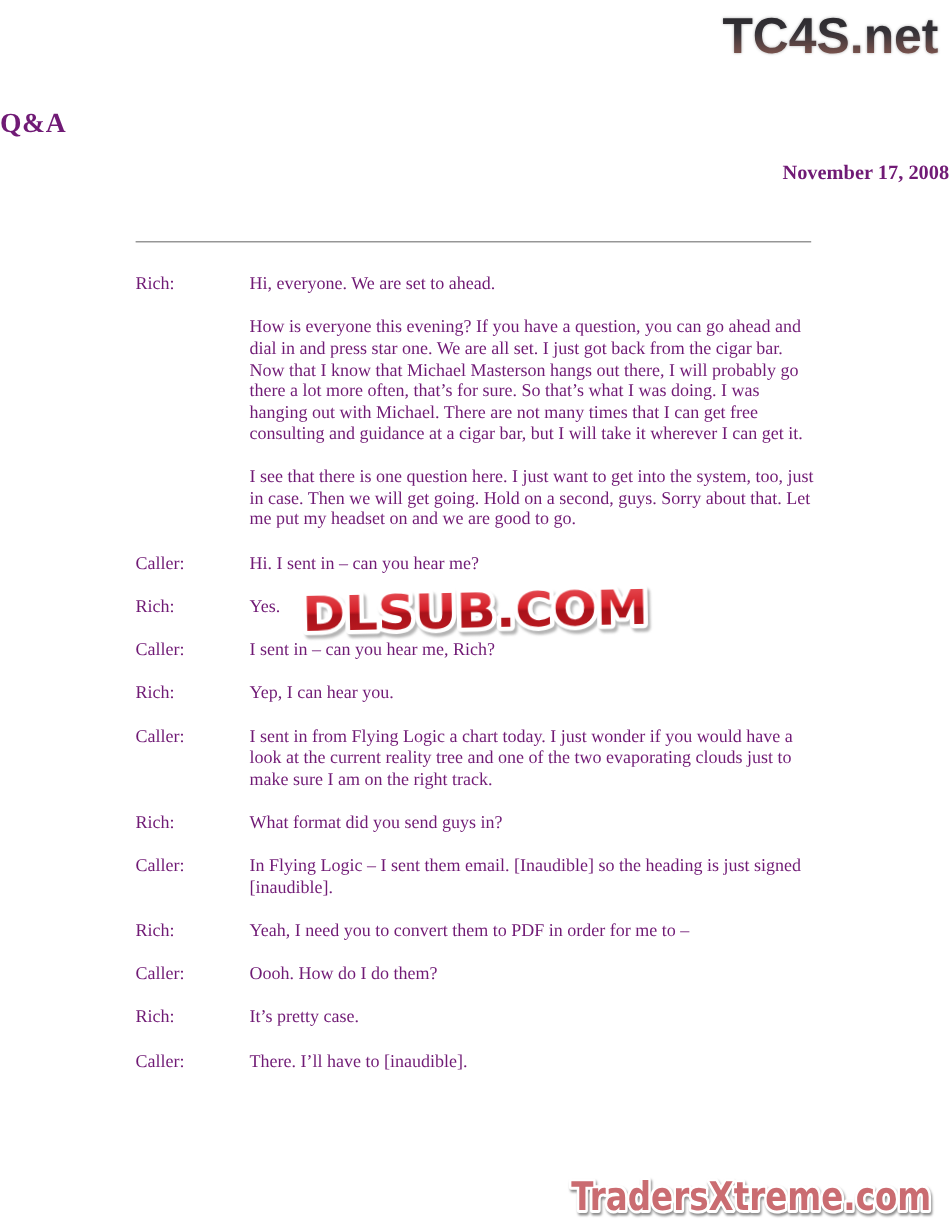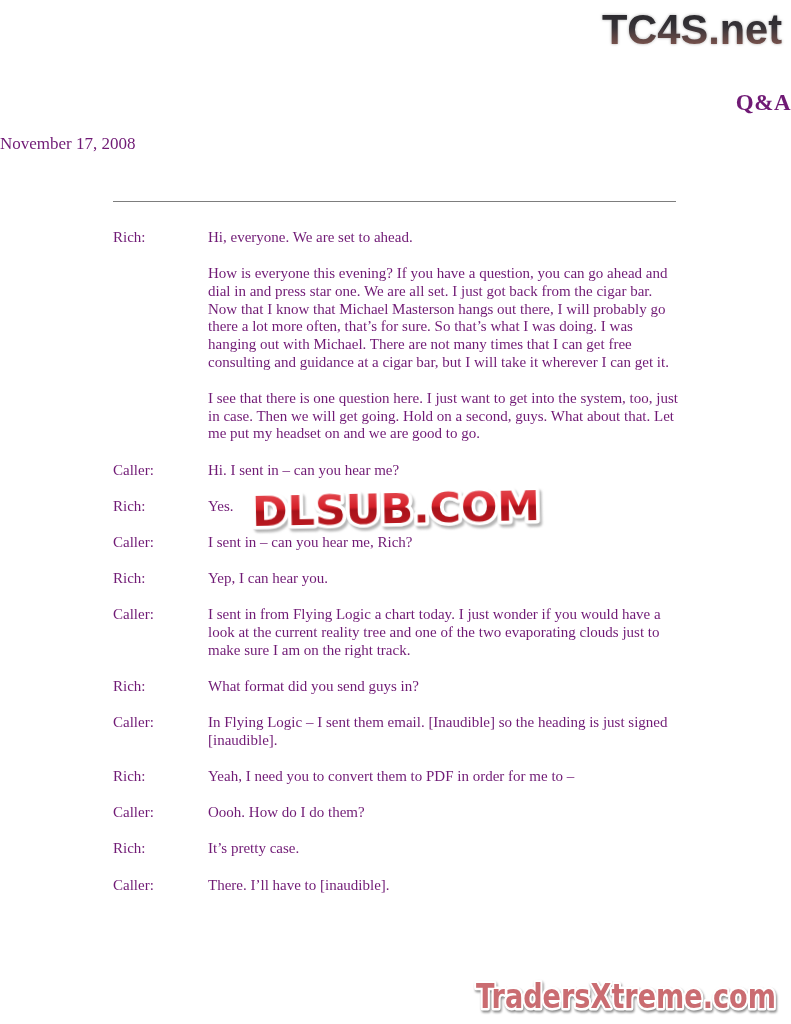--- a/index.html
+++ b/index.html
@@ -8,26 +8,26 @@
     width:791px;
     height:1024px;
     background:#ffffff;
     color:#701a75;
     font-family:"Liberation Serif", serif;
     overflow:hidden;
   }
   .top-logo{position:absolute;top:4px;right:5px;}
   .doc-title{
     position:absolute;top:90px;left:0;width:100%;
-    text-align:right;font-size:23px;font-weight:bold;margin:0;
+    text-align:left;font-size:23px;font-weight:bold;margin:0;
     letter-spacing:.5px;
   }
   .doc-date{
     position:absolute;top:134px;left:0;width:100%;
-    text-align:left;font-size:17px;margin:0;
+    text-align:right;font-size:17px;margin:0;font-weight:bold;
   }
   .rule{
     position:absolute;top:201px;left:113px;width:563px;height:0;
     border-top:1px solid #7d7d7d;
   }
   .transcript{
     position:absolute;left:113px;top:229px;width:566px;
     font-size:15px;line-height:17.7px;
   }
   .row{display:flex;margin-bottom:18.5px;}
@@ -63,21 +63,21 @@
 
   <div class="rule"></div>
 
   <div class="transcript">
 
     <div class="row">
       <div class="speaker">Rich:</div>
       <div class="dialogue">
         <p>Hi, everyone. We are set to ahead.</p>
         <p>How is everyone this evening? If you have a question, you can go ahead and dial in and press star one. We are all set. I just got back from the cigar bar. Now that I know that Michael Masterson hangs out there, I will probably go there a lot more often, that’s for sure. So that’s what I was doing. I was hanging out with Michael. There are not many times that I can get free consulting and guidance at a cigar bar, but I will take it wherever I can get it.</p>
-        <p>I see that there is one question here. I just want to get into the system, too, just in case. Then we will get going. Hold on a second, guys. What about that. Let me put my headset on and we are good to go.</p>
+        <p>I see that there is one question here. I just want to get into the system, too, just in case. Then we will get going. Hold on a second, guys. Sorry about that. Let me put my headset on and we are good to go.</p>
       </div>
     </div>
 
     <div class="row">
       <div class="speaker">Caller:</div>
       <div class="dialogue">
         <p>Hi. I sent in – can you hear me?</p>
       </div>
     </div>
 

